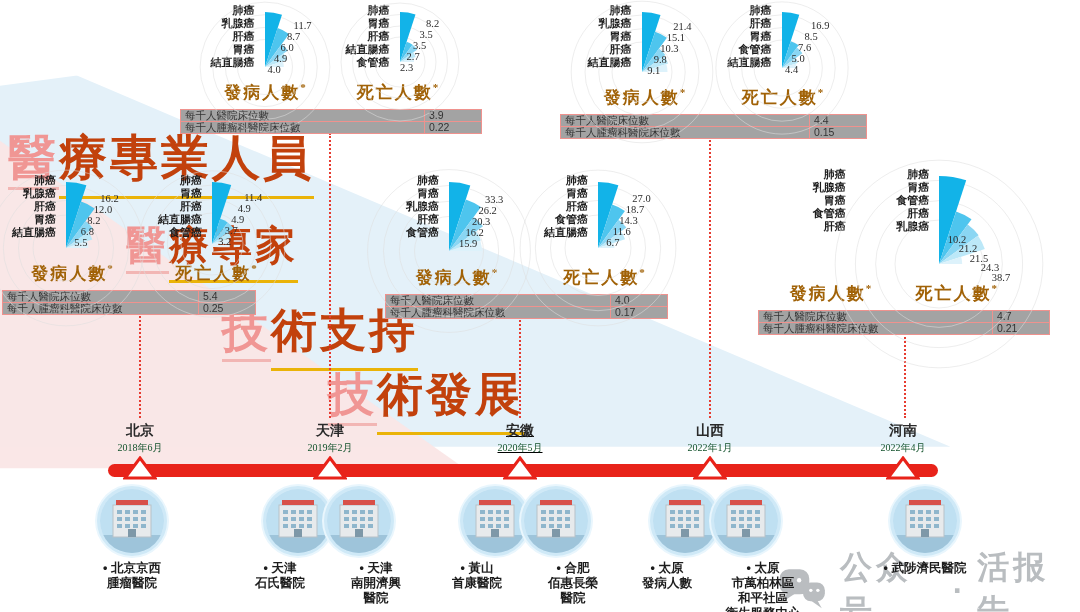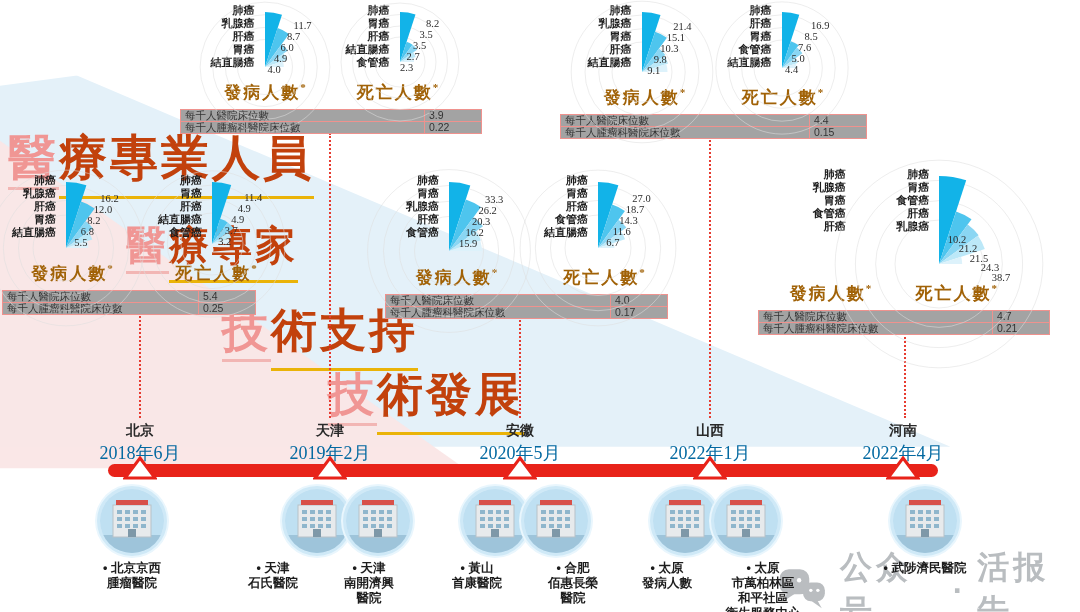--- a/index.html
+++ b/index.html
@@ -64,39 +64,39 @@
   #c-anhui{left:519px;top:305px;height:113px;}
   #c-shanxi{left:709px;top:133px;height:285px;}
   #c-henan{left:904px;top:326px;height:92px;}
 
   
   .timeline{position:absolute;inset:0;z-index:3;}
   .timeline-bar{position:absolute;left:108px;top:464px;width:830px;height:13px;
                 background:#e8231a;border-radius:7px;}
   .tl-city{position:absolute;width:140px;text-align:center;top:422px;}
   .tl-name{font-size:14px;font-weight:bold;color:#2a2a2a;}
-  .tl-date{font-size:18px;color:#0369a1;font-family:"Liberation Serif","DejaVu Serif",serif;margin-top:1px;}
+  .tl-date{font-size:10px;color:#14532d;font-family:"Liberation Serif","DejaVu Serif",serif;margin-top:1px;}
   .tl-tri{position:absolute;top:456px;}
   #tl-beijing{left:70px;}  #tri-beijing{left:123px;}
   #tl-tianjin{left:260px;} #tri-tianjin{left:313px;}
-  #tl-anhui{left:450px;}   #tri-anhui{left:503px;}
+  #tl-anhui{left:450px;text-decoration:underline;}   #tri-anhui{left:503px;}
   #tl-shanxi{left:640px;}  #tri-shanxi{left:693px;}
   #tl-henan{left:833px;}   #tri-henan{left:886px;}
 
   
   .hc{position:absolute;top:486px;z-index:5;display:flex;flex-direction:column;align-items:center;}
   .hosp-row{display:flex;}
   .hosp-photo{width:64px;height:64px;border-radius:50%;overflow:hidden;flex:none;
               border:3px solid #cfe9f7;box-shadow:0 0 0 2px #e9f6fd;background:#dceefa;}
   .hosp-photo+.hosp-photo{margin-left:-9px;}
   .hosp-photo svg{display:block;width:100%;height:100%;}
   .hosp-names{display:flex;gap:8px;margin-top:5px;}
   .hosp-name{width:88px;text-align:center;font-size:12.5px;font-weight:bold;color:#1d1d1d;line-height:15px;}
   .hosp-line{display:block;white-space:nowrap;}
-  #hc-beijing{left:88px;}  #hc-tianjin{left:229px;align-items:flex-end;}
+  #hc-beijing{left:88px;}  #hc-tianjin{left:236px;}
   #hc-anhui{left:433px;}   #hc-shanxi{left:623px;}
   #hc-henan{left:860px;}   #hc-henan .hosp-name{width:130px;}
 </style>
 </head>
 <body>
 
 <div class="stage">
 
   <div class="bg">
     <div class="bg-blue"></div>

